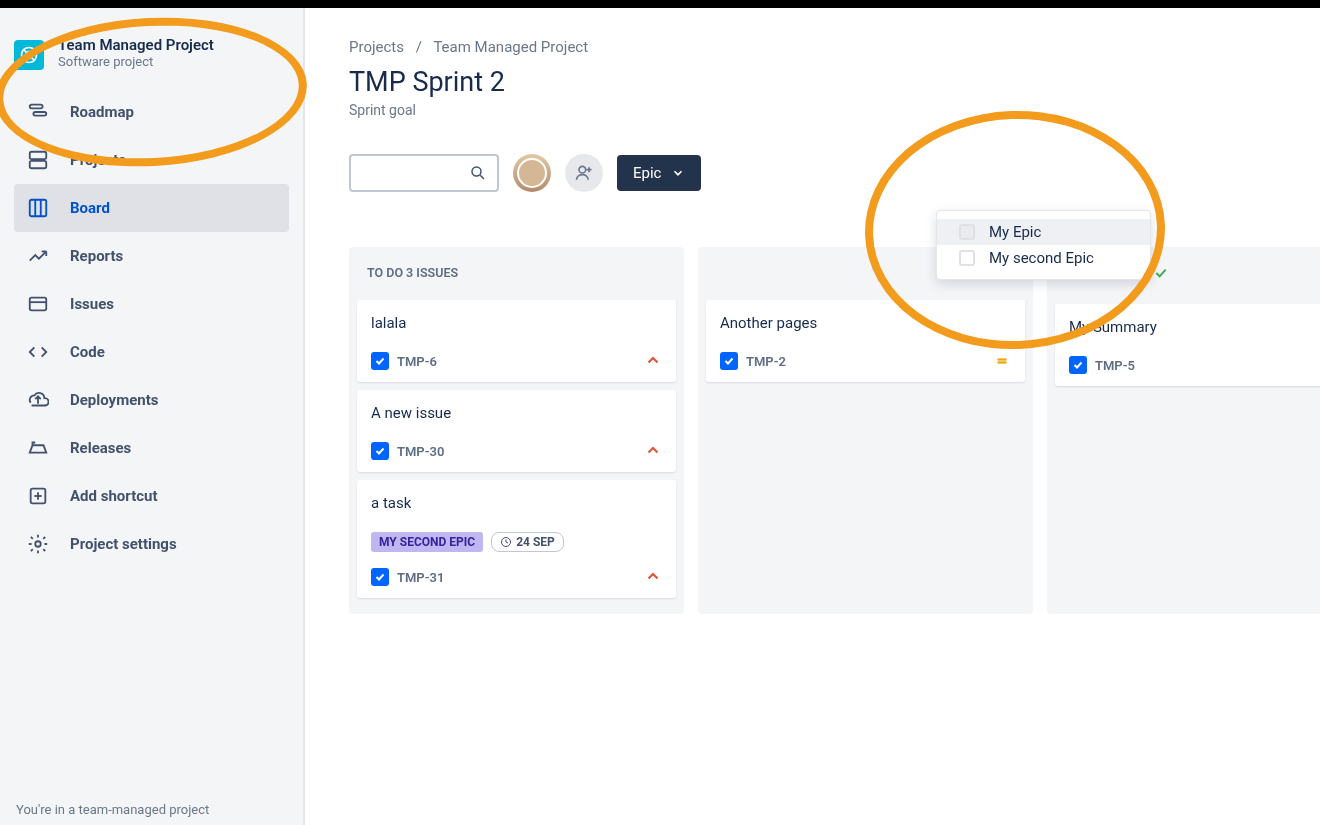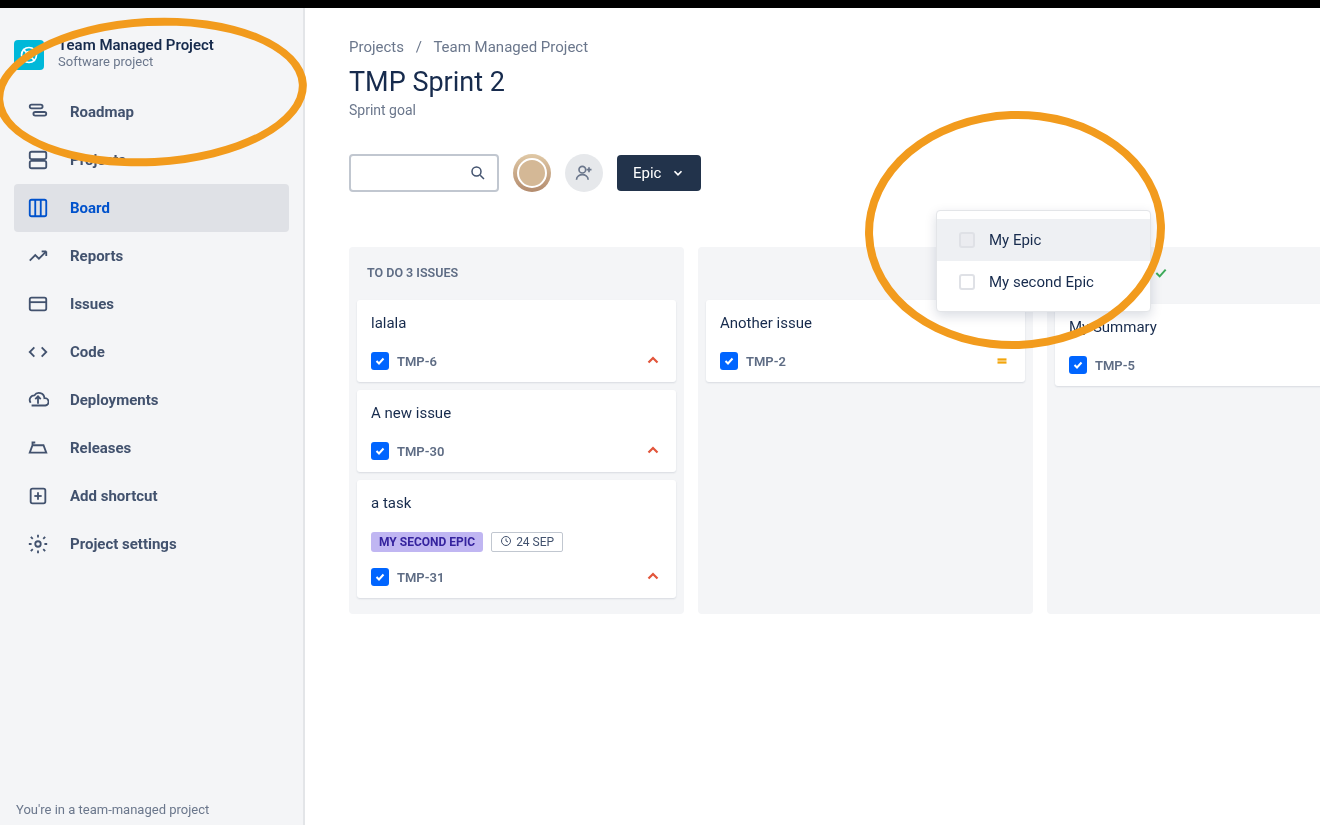--- a/index.html
+++ b/index.html
@@ -93,21 +93,21 @@
     top:202px; left:631px;
     width:215px;
     background:#fff;
     border:1px solid #E3E5E8;
     border-radius:4px;
     box-shadow: 0 4px 12px rgba(9,30,66,0.15);
     padding: 8px 0;
   }
   .dropdown-item {
     display:flex; align-items:center; gap:14px;
-    padding: 12px 22px;
+    padding: 4px 22px;
     cursor:pointer;
     font-size:15px;
     color:#172B4D;
   }
   .dropdown-item.hovered { background:#EEF0F3; }
   .dd-check { width:16px; height:16px; border-radius:3px; border:2px solid #DFE1E6; background:#EBECF0; }
   .dropdown-item:not(.hovered) .dd-check { border:2px solid #DFE1E6; background:#fff; }
 
   .board { display:flex; gap:14px; margin-top:55px; }
   .column { width:335px; min-width:335px; background:#F4F5F7; border-radius:4px; padding-bottom:8px; }
@@ -132,23 +132,23 @@
   }
   .task-icon svg { width:12px; height:12px; color:#fff; }
   .card-key { font-size:13px; font-weight:600; color:#5E6C84; }
   .priority { display:flex; align-items:center; }
   .priority svg { width:18px; height:18px; }
   .epic-badge {
     display:inline-block; background:#C0B6F2; color:#35239E;
     font-size:12px; font-weight:700; padding:3px 8px; border-radius:3px;
   }
   .date-badge {
-    display:inline-flex; align-items:flex-start; gap:4px;
-    border:1px solid #C1C7D0; border-radius:2px;
-    padding:2px 8px; font-size:12px; font-weight:400; color:#42526E;
+    display:inline-flex; align-items:center; gap:4px;
+    border:1px solid #C1C7D0; border-radius:8px;
+    padding:2px 8px; font-size:12px; font-weight:700; color:#42526E;
   }
   .card-badges { display:flex; gap:8px; margin-bottom:16px; }
 
   
   .anno {
     position:absolute; border:8px solid #F29B1D; border-radius:50%;
     pointer-events:none;
   }
   .anno1 { top:-8px; left:-5px; width:312px; height:148px; transform:rotate(-3deg); }
   .anno2 { top:103px; left:560px; width:300px; height:238px; transform:rotate(-2deg); }
@@ -388,21 +388,21 @@
               </span>
           </div>
         </div>
       </div>
 
       <div class="column">
         <div class="col-header" style="justify-content:flex-end; padding-right:66px;">
           <span>SUE</span>
         </div>
         <div class="card">
-          <div class="card-title">Another issue</div>
+          <div class="card-title">Another pages</div>
           <div class="card-footer">
             <div class="card-left">
               <span class="task-icon">
                   <svg viewBox="0 0 24 24" stroke="#fff" stroke-width="4" fill="none">
                     <polyline points="5,12 10,17 19,7"></polyline>
                   </svg>
                 </span>
               <span class="card-key">TMP-2</span>
             </div>
             <span class="priority">

